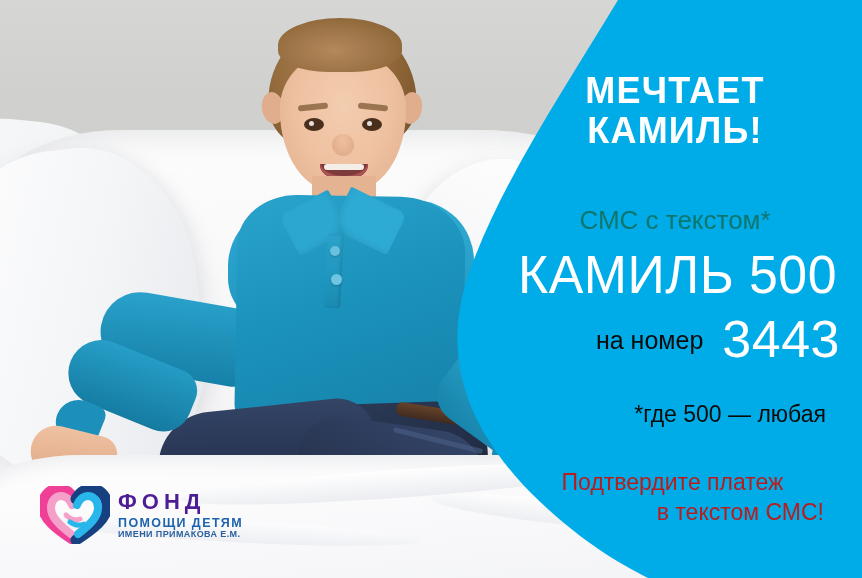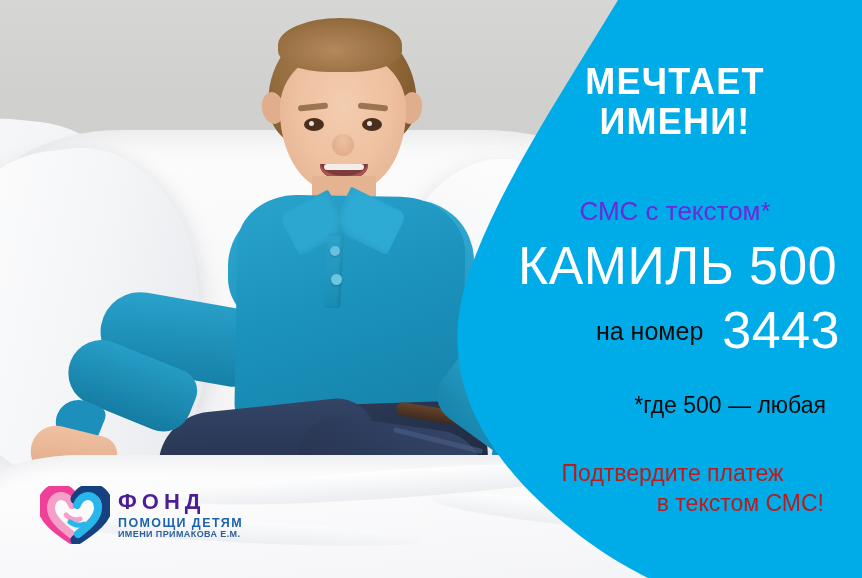--- a/index.html
+++ b/index.html
@@ -266,34 +266,34 @@
   }
 
   
   .wave {
     position:absolute; left:0; top:0; width:862px; height:578px;
     pointer-events:none;
   }
 
   
   .panel {
-    position:absolute; left:505px; top:0; width:357px; height:568px;
+    position:absolute; left:505px; top:9px; width:357px; height:568px;
   }
   .headline {
     position:absolute; left:0; top:62px; width:340px;
     text-align:center; color:#ffffff;
     font-size:36px; line-height:40px; font-weight:700;
     letter-spacing:1.2px;
     font-family:"Liberation Sans", sans-serif;
   }
   .headline div { white-space:nowrap; }
 
   .sms-label {
     position:absolute; left:0; top:196px; width:340px;
-    text-align:center; color:#6d28d9;
+    text-align:center; color:#0f766e;
     font-size:26px; line-height:30px; font-weight:400;
   }
   .keyword {
     position:absolute; left:0; top:235px; width:345px;
     text-align:center; color:#ffffff;
     font-size:54px; line-height:60px; font-weight:400;
     letter-spacing:.5px;
     transform: scaleX(.96);
   }
   .numrow {
@@ -409,21 +409,21 @@
              C 560 96, 498 188, 468 276
              C 440 360, 470 430, 530 492
              C 572 534, 612 560, 648 578
              L 862 578 Z" fill="#00ace8"></path>
   </svg>
 
   <div class="panel">
 
     <div class="headline">
       <div>МЕЧТАЕТ</div>
-      <div>ИМЕНИ!</div>
+      <div>КАМИЛЬ!</div>
     </div>
 
     <div class="sms-label">СМС с текстом*</div>
 
     <div class="keyword">КАМИЛЬ 500</div>
 
     <div class="numrow">
       <span class="numrow-label">на номер</span>
       <span class="numrow-value">3443</span>
     </div>

